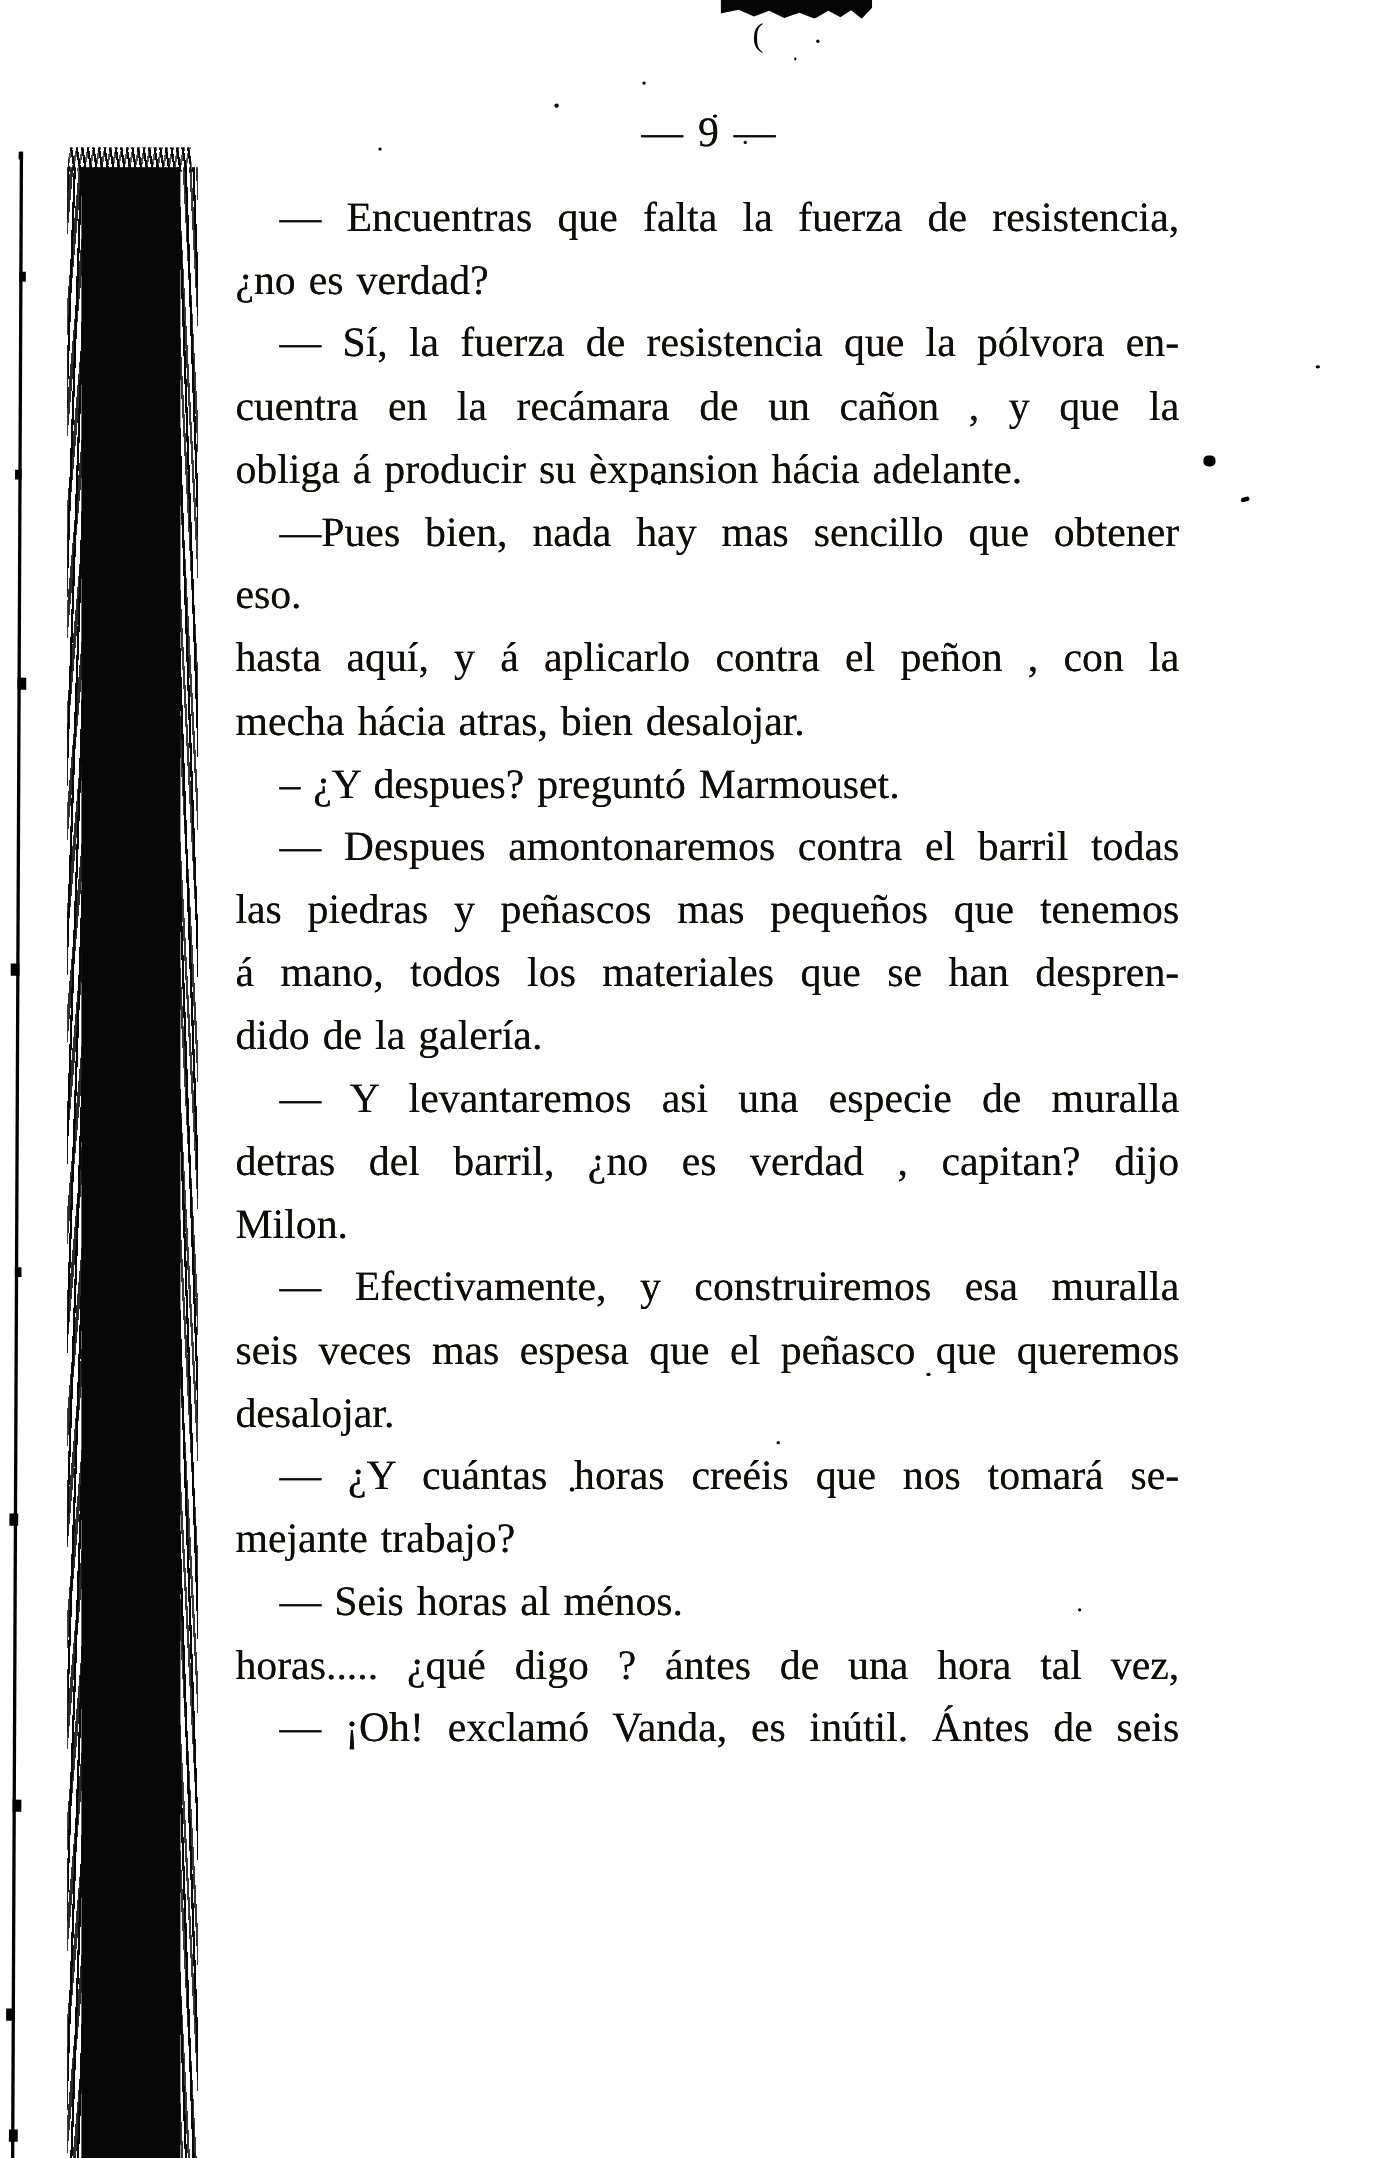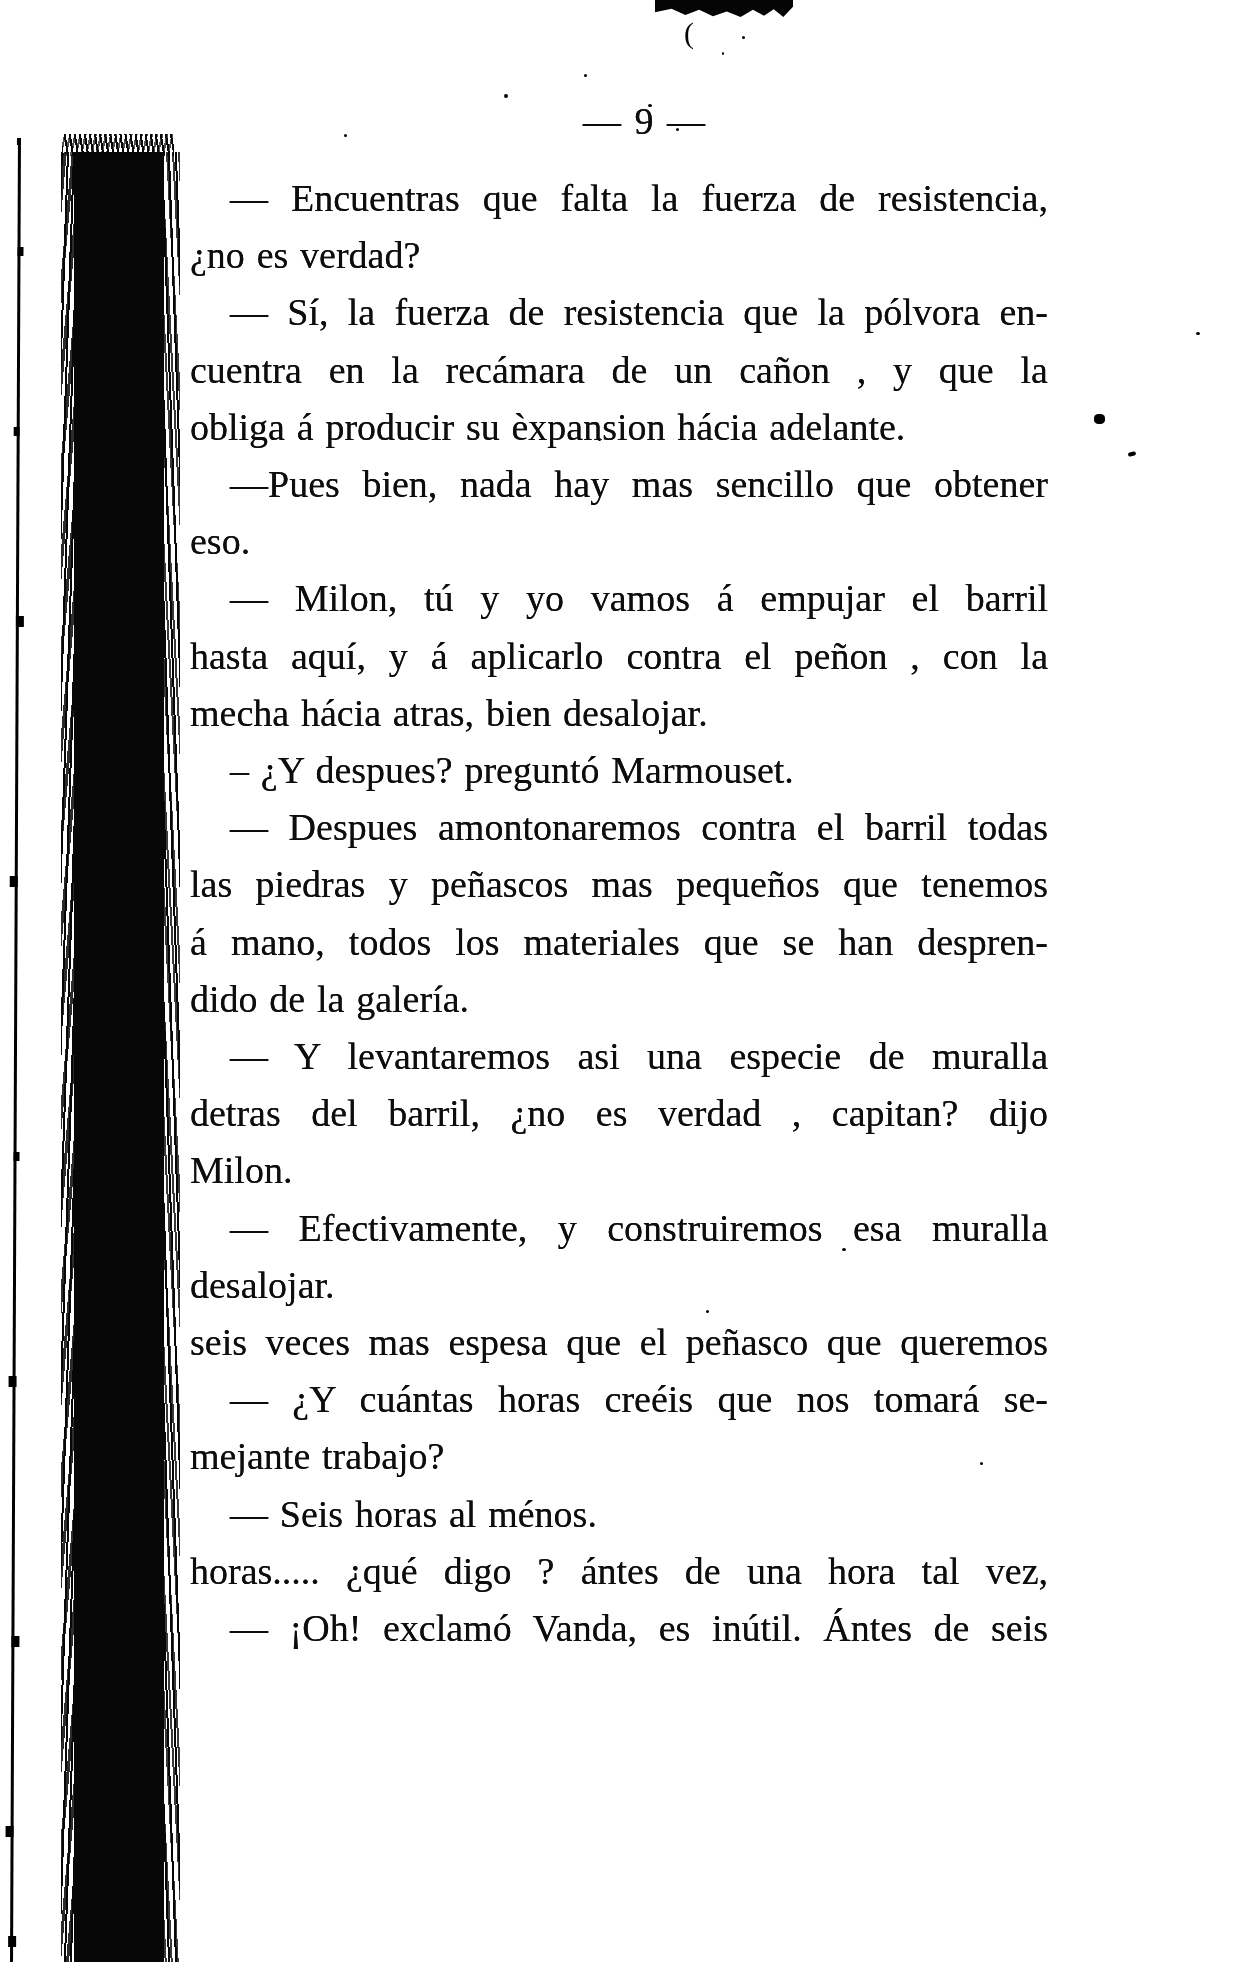--- a/index.html
+++ b/index.html
@@ -61,21 +61,21 @@
   }
   .speck{position:absolute;background:#000;border-radius:50%;}
   
   .page-number{
     position:absolute;left:565px;top:101px;width:160px;
     font-size:38px;line-height:40px;text-align:center;
     letter-spacing:2px;white-space:nowrap;
     text-shadow:0 0 .6px rgba(0,0,0,.9);
   }
   .page-text{
-    position:absolute;left:190px;top:170px;width:858px;
+    position:absolute;left:214px;top:170px;width:858px;
     font-size:38px;line-height:57.2px;
     text-shadow:0 0 .6px rgba(0,0,0,.85);
   }
   .line{white-space:nowrap;}
   .line.just{white-space:normal;text-align:justify;text-align-last:justify;}
   .line.indent{text-indent:40px;}
   .line{word-spacing:.06em;}
 </style>
 </head>
 <body>
@@ -106,34 +106,33 @@
 
   <div class="page-number">— 9 —</div>
   <div class="page-text">
       <div class="line indent just">— Encuentras que falta la fuerza de resistencia,</div>
       <div class="line">¿no es verdad?</div>
       <div class="line indent just">— Sí, la fuerza de resistencia que la pólvora en-</div>
       <div class="line just">cuentra en la recámara de un cañon , y que la</div>
       <div class="line">obliga á producir su èxpansion hácia adelante.</div>
       <div class="line indent just">—Pues bien, nada hay mas sencillo que obtener</div>
       <div class="line">eso.</div>
-      <div class="line indent just">— Milon, tú y yo vamos á empujar el barril</div>
       <div class="line just">hasta aquí, y á aplicarlo contra el peñon , con la</div>
       <div class="line">mecha hácia atras, bien desalojar.</div>
       <div class="line indent">– ¿Y despues? preguntó Marmouset.</div>
       <div class="line indent just">— Despues amontonaremos contra el barril todas</div>
       <div class="line just">las piedras y peñascos mas pequeños que tenemos</div>
       <div class="line just">á mano, todos los materiales que se han despren-</div>
       <div class="line">dido de la galería.</div>
       <div class="line indent just">— Y levantaremos asi una especie de muralla</div>
       <div class="line just">detras del barril, ¿no es verdad , capitan? dijo</div>
       <div class="line">Milon.</div>
       <div class="line indent just">— Efectivamente, y construiremos esa muralla</div>
+      <div class="line just">seis veces mas espesa que el peñasco que queremos</div>
       <div class="line">desalojar.</div>
-      <div class="line just">seis veces mas espesa que el peñasco que queremos</div>
       <div class="line indent just">— ¿Y cuántas horas creéis que nos tomará se-</div>
       <div class="line">mejante trabajo?</div>
       <div class="line indent">— Seis horas al ménos.</div>
       <div class="line just">horas..... ¿qué digo ? ántes de una hora tal vez,</div>
       <div class="line indent just">— ¡Oh! exclamó Vanda, es inútil. Ántes de seis</div>
     </div>
 
 </div>
 
 </body></html>

